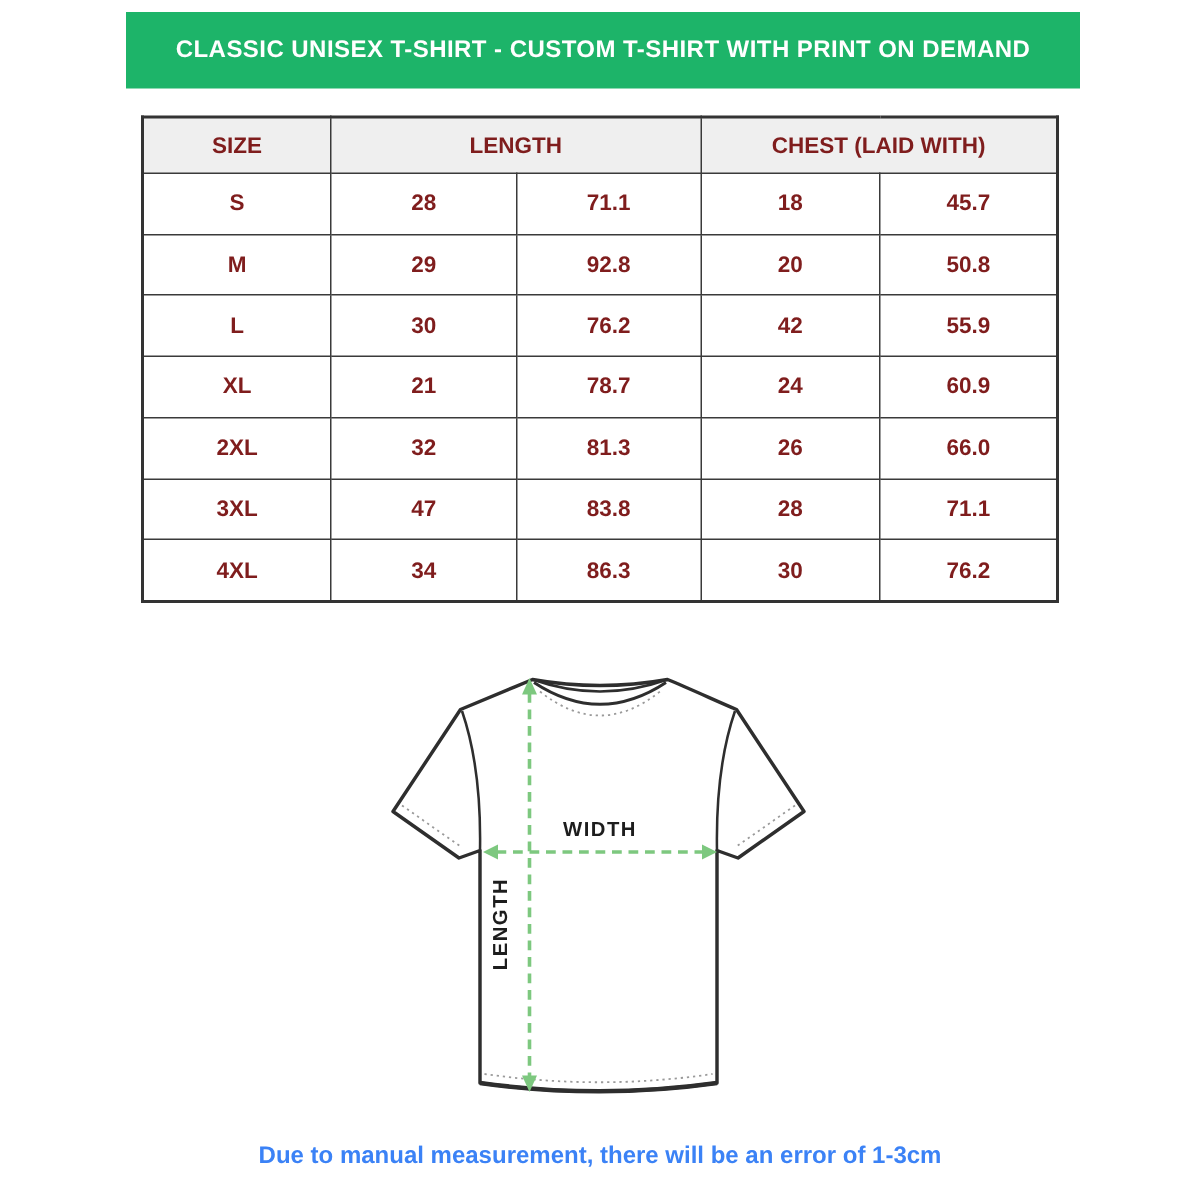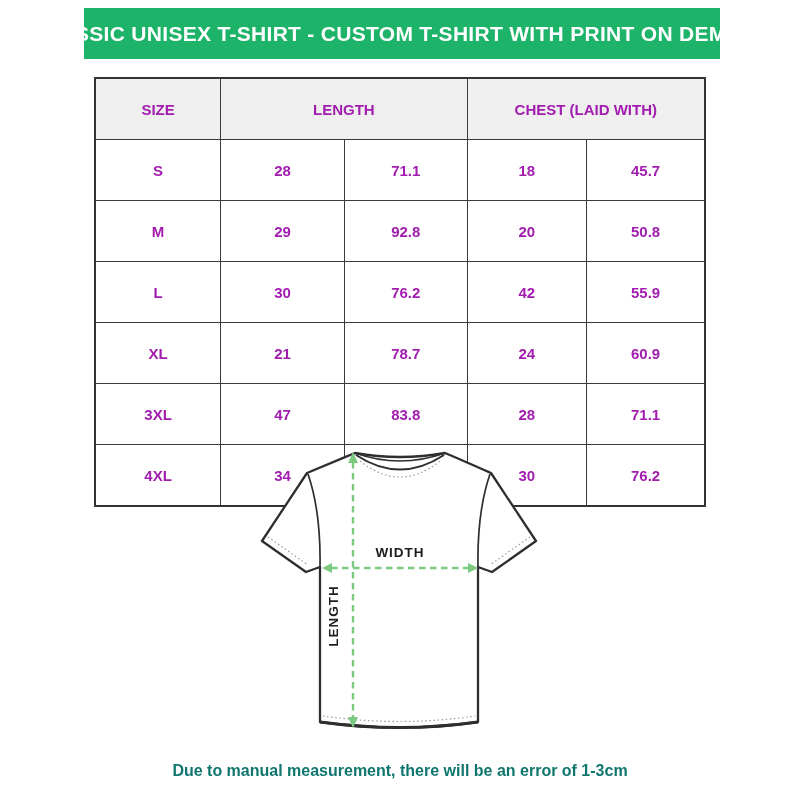--- a/index.html
+++ b/index.html
@@ -6,43 +6,43 @@
   body{
     width:800px;height:800px;position:relative;background:#ffffff;
     font-family:"Liberation Sans", sans-serif;overflow:hidden;
   }
   
   .banner{
     position:absolute;left:84px;top:8px;width:636px;height:51px;
     background:#1db469;display:flex;align-items:center;justify-content:center;
   }
   .banner-title{
-    color:#ffffff;font-weight:bold;font-size:21px;letter-spacing:.3px;
+    color:#ffffff;font-weight:bold;font-size:16px;letter-spacing:.3px;
     white-space:nowrap;
   }
   
   .table-wrap{position:absolute;left:94px;top:77px;width:612px;height:325px;}
   table.size-chart{
     width:100%;height:100%;border-collapse:collapse;table-layout:fixed;
     border:2.6px solid #333333;
   }
   table.size-chart th, table.size-chart td{
     border:1.6px solid #3a3a3a;text-align:center;vertical-align:middle;
-    font-size:15px;font-weight:bold;color:#a21caf;padding:12px;height:36px;
+    font-size:15px;font-weight:bold;color:#7f1d1d;padding:0;height:36px;
     background:#ffffff;
   }
   table.size-chart th{background:#efefef;font-size:15px;}
   td.shade{background:#efefef;}
   
   .diagram{position:absolute;left:248px;top:440px;width:304px;height:312px;}
   .diagram svg{display:block;width:100%;height:100%;}
   
   .note{
     position:absolute;left:0;top:762px;width:800px;text-align:center;
-    font-size:16px;font-weight:bold;color:#0f766e;
+    font-size:16px;font-weight:bold;color:#3b82f6;
   }
 </style>
 </head>
 <body>
 
 <div class="banner">
   <span class="banner-title">CLASSIC UNISEX T-SHIRT - CUSTOM T-SHIRT WITH PRINT ON DEMAND</span>
 </div>
 
 <div class="table-wrap">
@@ -82,20 +82,27 @@
         <td class="shade">76.2</td>
         <td>42</td>
         <td class="shade">55.9</td>
       </tr>
       <tr>
         <td class="shade">XL</td>
         <td>21</td>
         <td class="shade">78.7</td>
         <td>24</td>
         <td class="shade">60.9</td>
+      </tr>
+      <tr>
+        <td class="shade">2XL</td>
+        <td>32</td>
+        <td class="shade">81.3</td>
+        <td>26</td>
+        <td class="shade">66.0</td>
       </tr>
       <tr>
         <td class="shade">3XL</td>
         <td>47</td>
         <td class="shade">83.8</td>
         <td>28</td>
         <td class="shade">71.1</td>
       </tr>
       <tr>
         <td class="shade">4XL</td>

